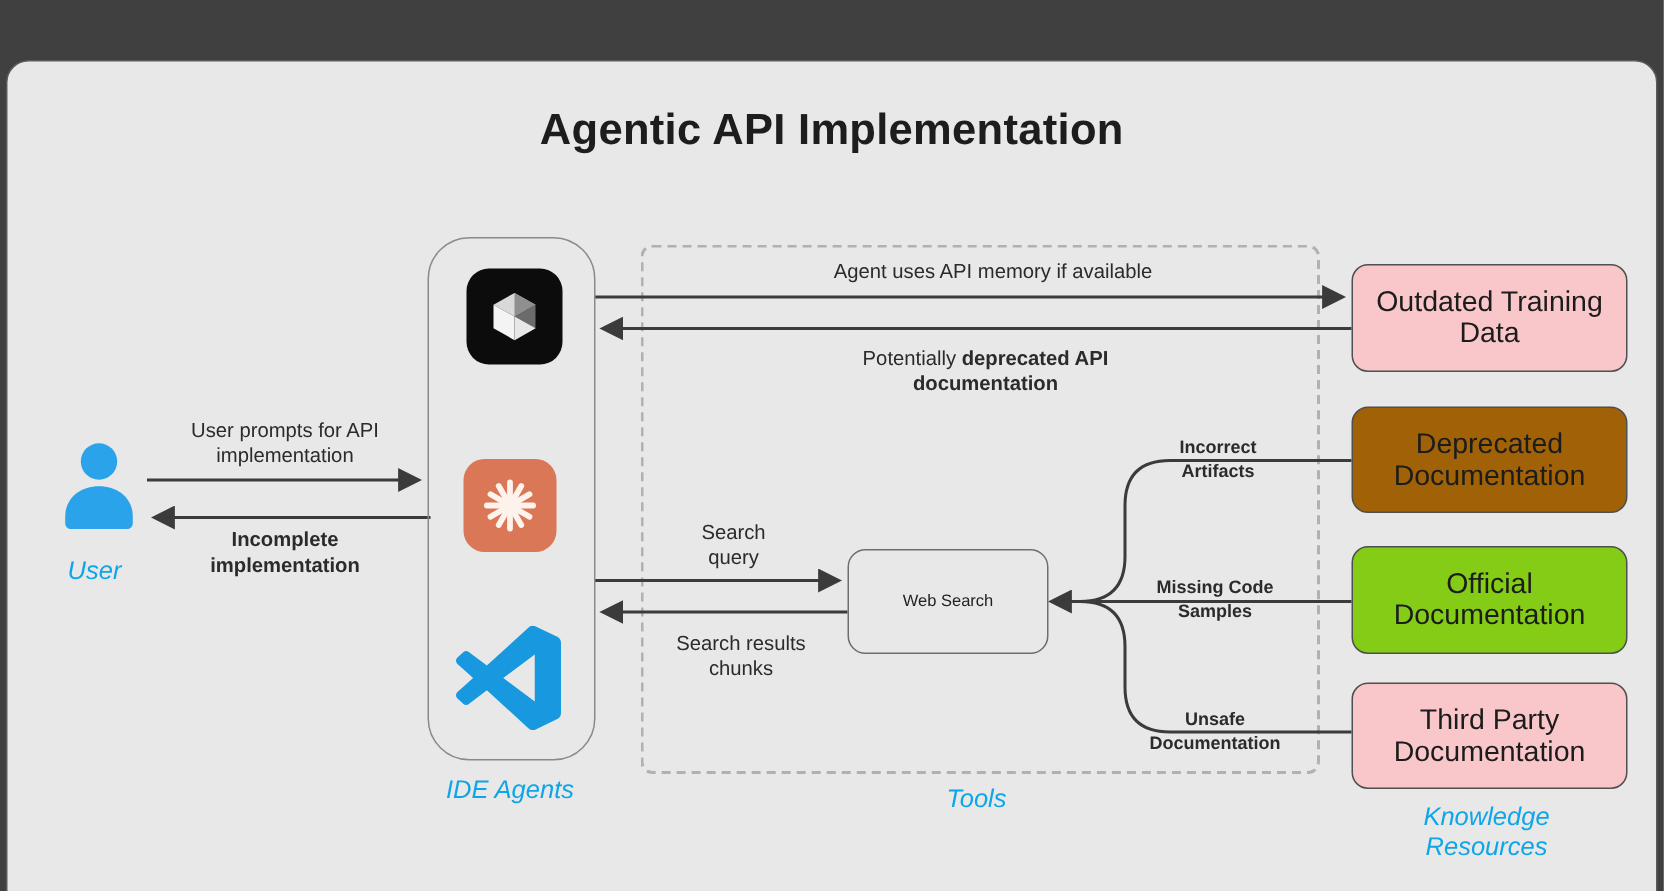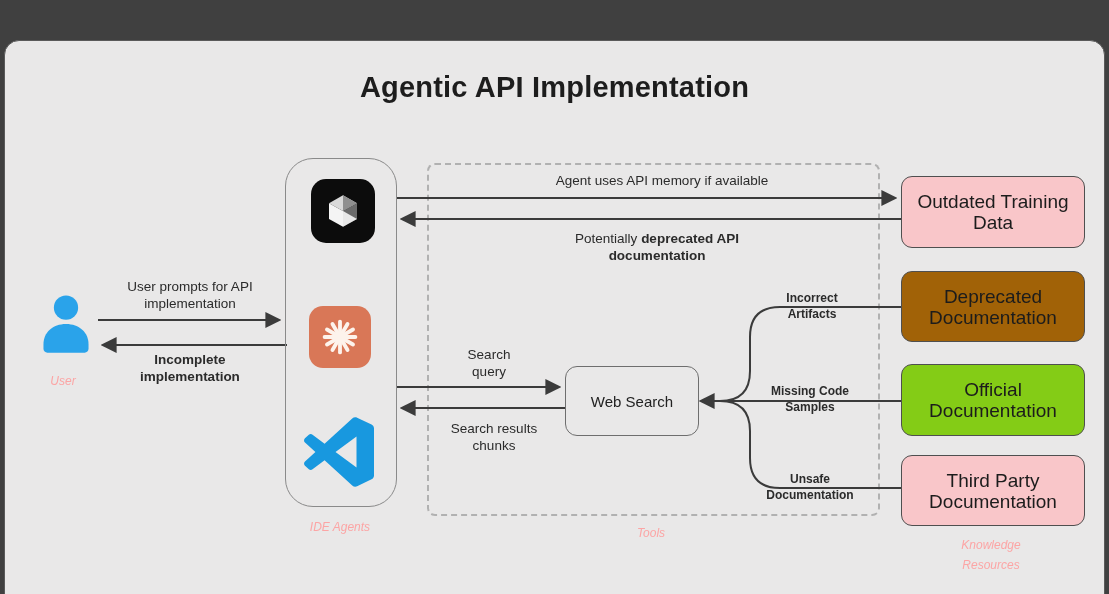--- a/index.html
+++ b/index.html
@@ -3,24 +3,24 @@
 <meta charset="utf-8">
 <style>
   html,body{margin:0;padding:0;background:#404040;}
   .stage{position:relative;width:1109px;height:594px;font-family:"Liberation Sans",sans-serif;overflow:hidden;margin-top:35px;}
   .frame{position:absolute;left:4px;top:5px;right:4px;bottom:11px;background:#e9e8e8;border-radius:15px;border:1px solid #5a5a5a;}
   .edges{position:absolute;left:0;top:0;z-index:1;pointer-events:none;}
   .title{position:absolute;left:0;right:0;top:36px;margin:0;text-align:center;font-size:29px;font-weight:800;color:#1d1d1d;letter-spacing:.2px;z-index:2;}
   .lbl{position:absolute;z-index:2;text-align:center;font-size:13.5px;line-height:17px;color:#2b2b2b;}
   .lbl.bold{font-weight:700;}
   .lbl.small{font-size:12px;line-height:16px;font-weight:700;}
-  .caption{position:absolute;z-index:2;text-align:center;font-style:italic;font-size:12px;line-height:20px;color:#fca5a5;}
+  .caption{position:absolute;z-index:2;text-align:center;font-style:italic;font-size:17px;line-height:20px;color:#0ea5e9;}
   .ide-box{position:absolute;left:285px;top:123px;width:110px;height:347px;border:1.5px solid #8a8a8a;border-radius:28px;z-index:1;}
   .tools-box{position:absolute;left:427px;top:128px;width:449px;height:349px;border:2px dashed #b1b1b1;border-radius:8px;z-index:0;}
-  .ws-box{position:absolute;left:565px;top:331px;width:132px;height:68px;border:1.6px solid #6e6e6e;border-radius:12px;background:#e9e8e8;display:flex;align-items:center;justify-content:center;font-size:15px;color:#222;z-index:2;}
+  .ws-box{position:absolute;left:565px;top:331px;width:132px;height:68px;border:1.6px solid #6e6e6e;border-radius:12px;background:#e9e8e8;display:flex;align-items:center;justify-content:center;font-size:11px;color:#222;z-index:2;}
   .kbox{position:absolute;left:901px;width:182px;border:1.8px solid #4f4f4f;border-radius:11px;display:flex;align-items:center;justify-content:center;text-align:center;font-size:19px;line-height:21px;color:#1c1c1c;z-index:2;}
   .kbox .inner{width:158px;}
   .appicon{position:absolute;z-index:2;display:block;}
   .cursor-bg{width:64px;height:64px;border-radius:15px;background:#0c0c0c;display:flex;align-items:center;justify-content:center;}
   .claude-bg{width:62px;height:62px;border-radius:14px;background:#d97757;display:flex;align-items:center;justify-content:center;}
   b{font-weight:700;}
 </style>
 </head>
 <body>
 

